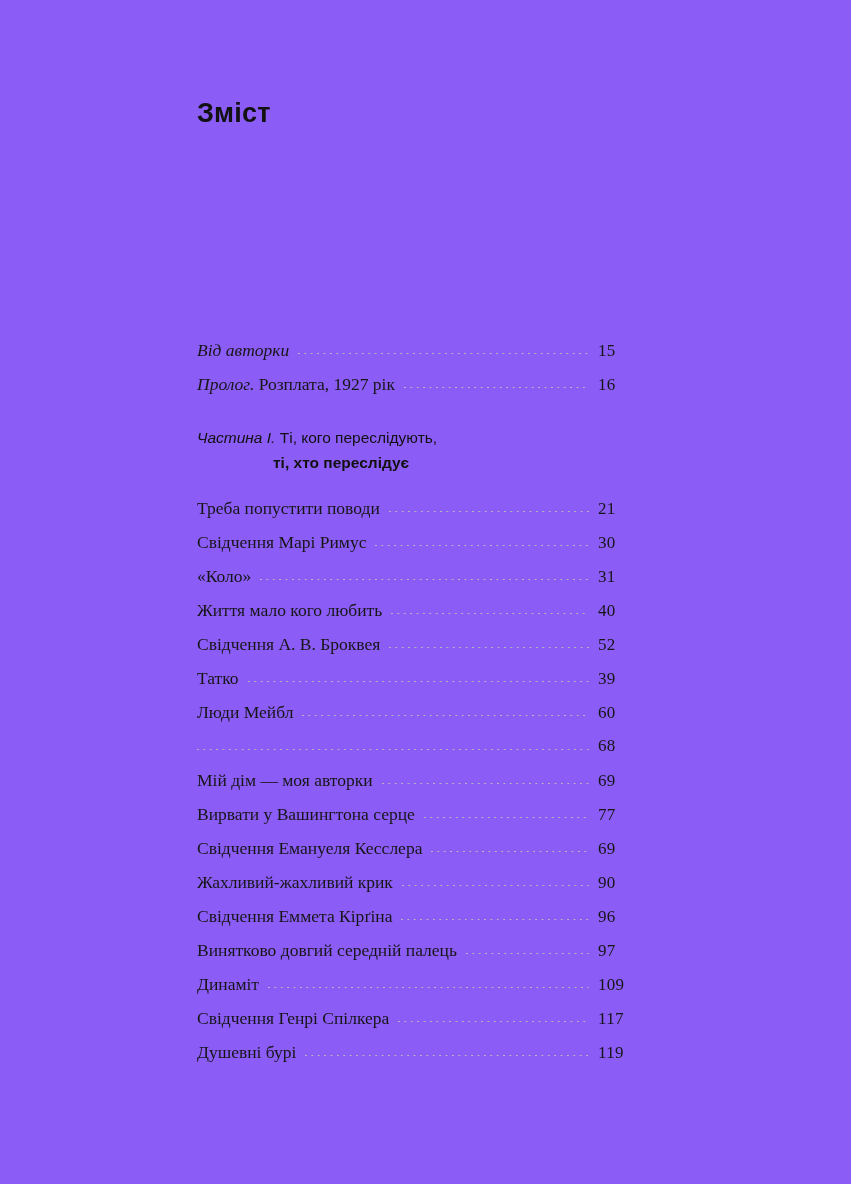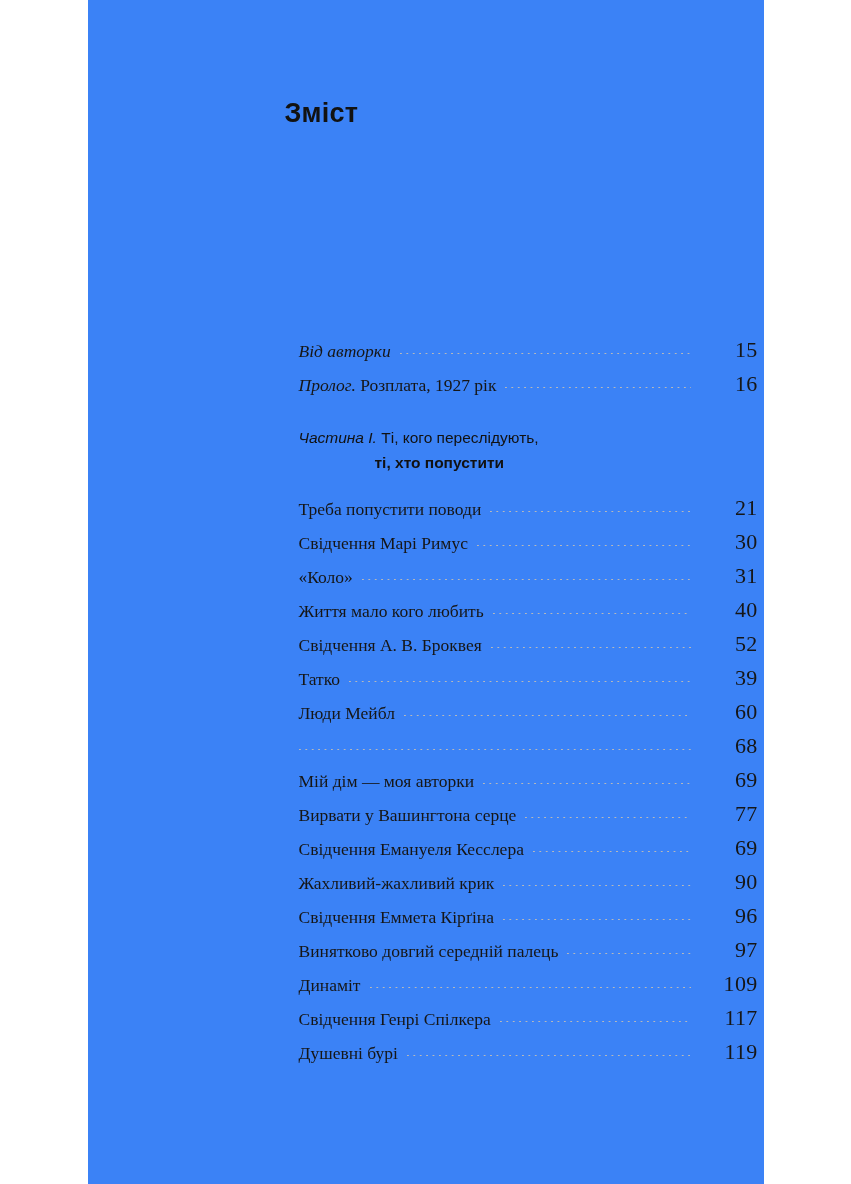--- a/index.html
+++ b/index.html
@@ -3,23 +3,23 @@
 <meta charset="utf-8">
 <title>Зміст</title>
 <style>
   html, body {
     margin: 0;
     padding: 0;
     background: #ffffff;
   }
   .page {
     position: relative;
-    width: 676px;
+    width: 851px;
     height: 1184px;
-    background: #3b82f6;
+    background: #8b5cf6;
     margin: 0 auto;
     overflow: hidden;
     font-family: "Liberation Serif", "DejaVu Serif", serif;
     color: #161616;
   }
 
   
   .toc-title {
     position: absolute;
     left: 197px;
@@ -29,21 +29,21 @@
     font-weight: 600;
     letter-spacing: 0.2px;
     color: #121212;
     line-height: 1;
     white-space: pre;
   }
 
   
   .toc-body {
     position: absolute;
-    left: 211px;
+    left: 197px;
     top: 333px;
     width: 459px;
   }
 
   
   .entry {
     display: flex;
     align-items: baseline;
     width: 100%;
     height: 34px;
@@ -72,23 +72,22 @@
     right: 0;
     top: 0;
     height: 2px;
     background-image: radial-gradient(circle at 1px 1px, #b9b9b9 0.9px, rgba(0,0,0,0) 1.1px);
     background-size: 6.4px 2px;
     background-repeat: repeat-x;
   }
   .entry .pageno {
     flex: 0 0 auto;
     width: 58px;
-    text-align: right;
     padding-left: 9px;
-    font-size: 22px;
+    font-size: 17px;
     letter-spacing: 0.3px;
     white-space: pre;
   }
 
   
   .entry .label .ital {
     font-style: italic;
   }
   .entry.front .label {
     font-size: 17.5px;
@@ -131,21 +130,21 @@
       <span class="leader"></span>
       <span class="pageno">15</span>
     </div>
 
     <div class="entry front">
       <span class="label"><span class="ital">Пролог.</span><span> Розплата, 1927 рік</span></span>
       <span class="leader"></span>
       <span class="pageno">16</span>
     </div>
 
-    <div class="part-heading"><span class="part-num">Частина I.</span> <span class="part-title">Ті, кого переслідують,</span><span class="line2">ті, хто попустити</span></div>
+    <div class="part-heading"><span class="part-num">Частина I.</span> <span class="part-title">Ті, кого переслідують,</span><span class="line2">ті, хто переслідує</span></div>
 
     <div class="entry">
       <span class="label">Треба попустити поводи</span>
       <span class="leader"></span>
       <span class="pageno">21</span>
     </div>
     <div class="entry">
       <span class="label">Свідчення Марі Римус</span>
       <span class="leader"></span>
       <span class="pageno">30</span>

